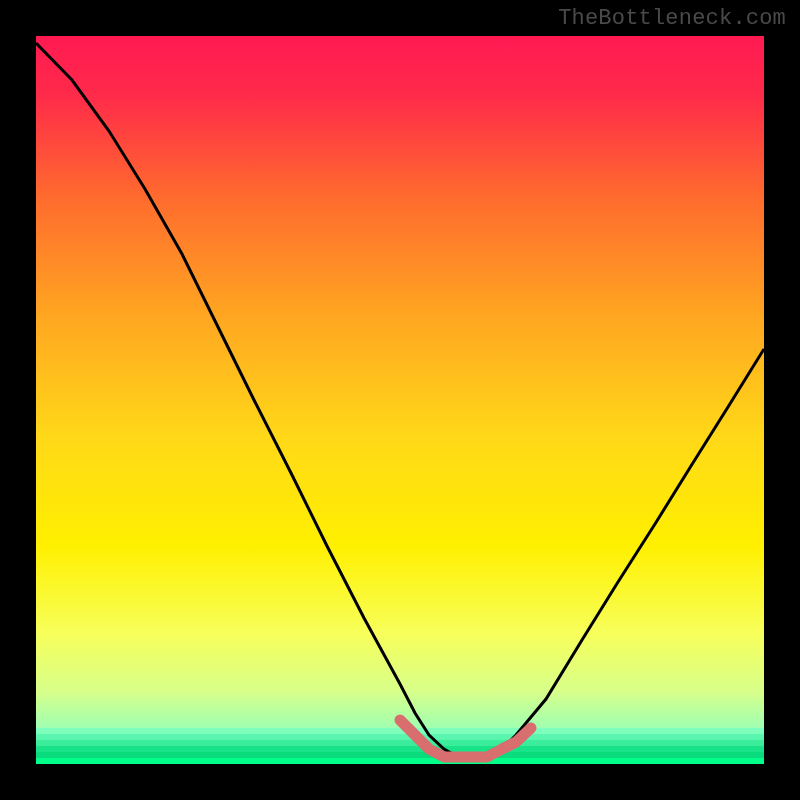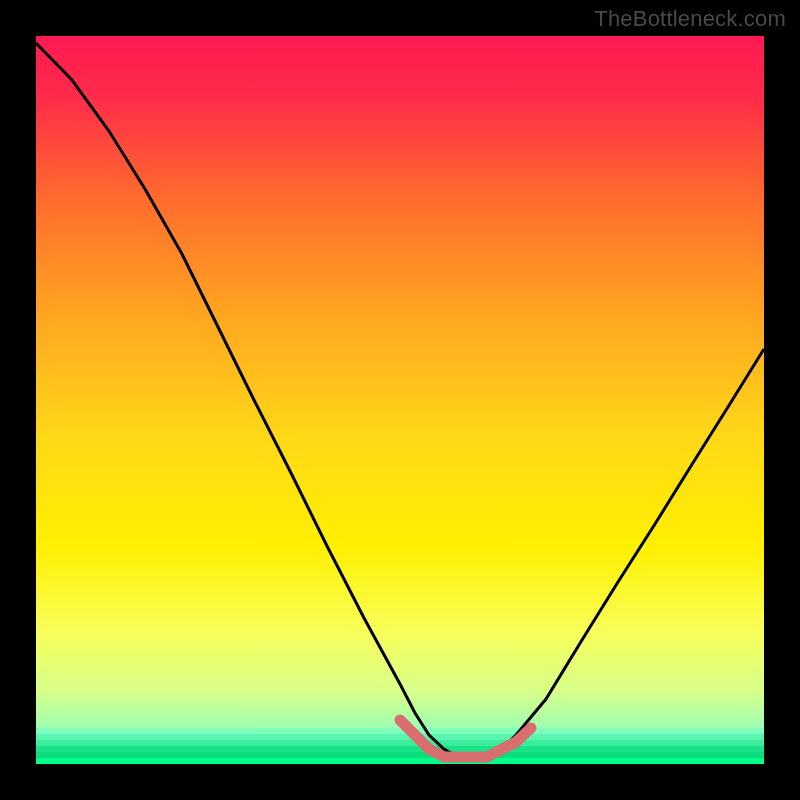--- a/index.html
+++ b/index.html
@@ -9,20 +9,21 @@
     height: 800px;
     overflow: hidden;
     background: #000;
     font-family: Arial, Helvetica, sans-serif;
   }
   .frame {
     position: relative;
     width: 800px;
     height: 800px;
     background: #000;
+    font-family: Liberation Mono, monospace;
   }
   .watermark {
     position: absolute;
     top: 6px;
     right: 14px;
     color: #4a4a4a;
     font-size: 22px;
     font-weight: 500;
     letter-spacing: 0.2px;
     z-index: 20;

